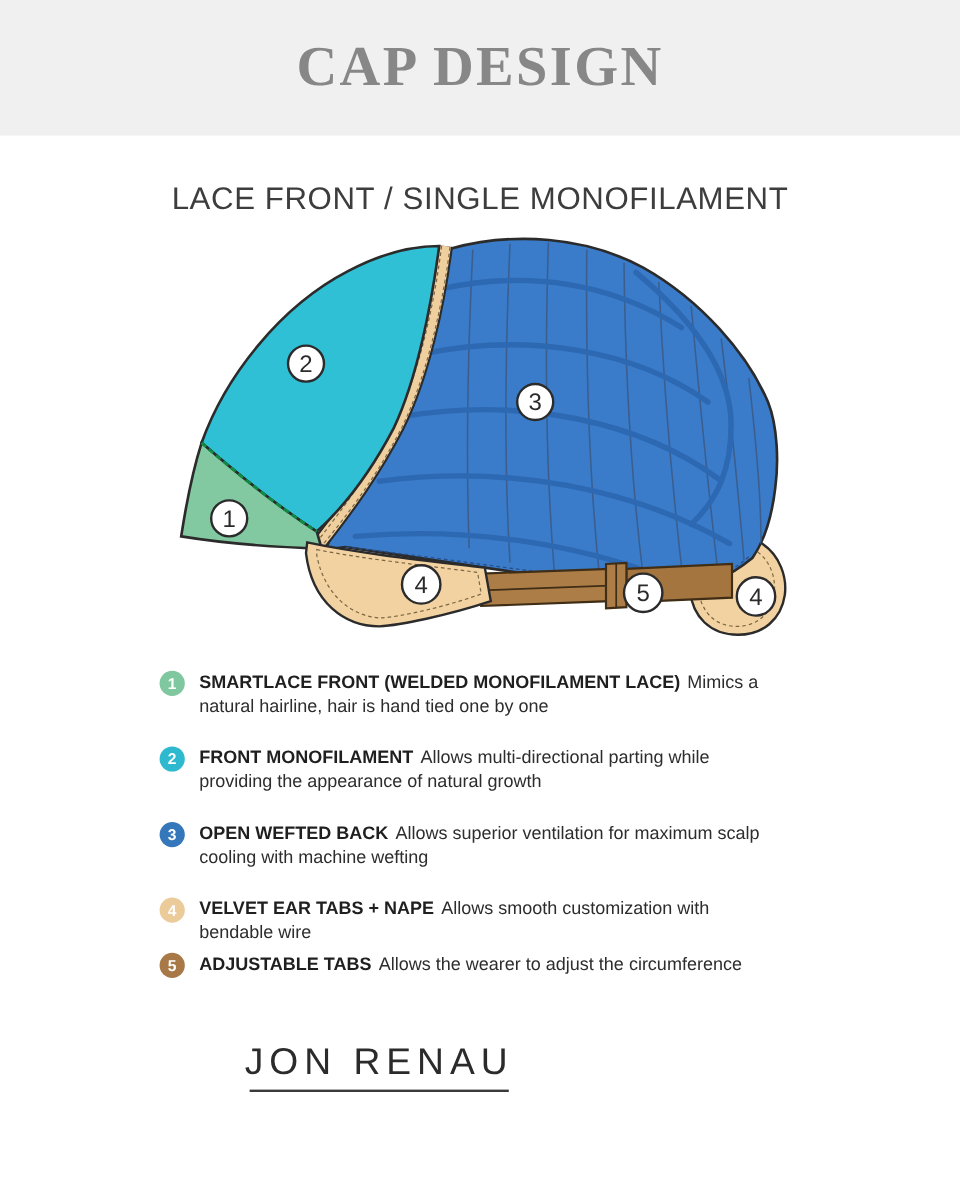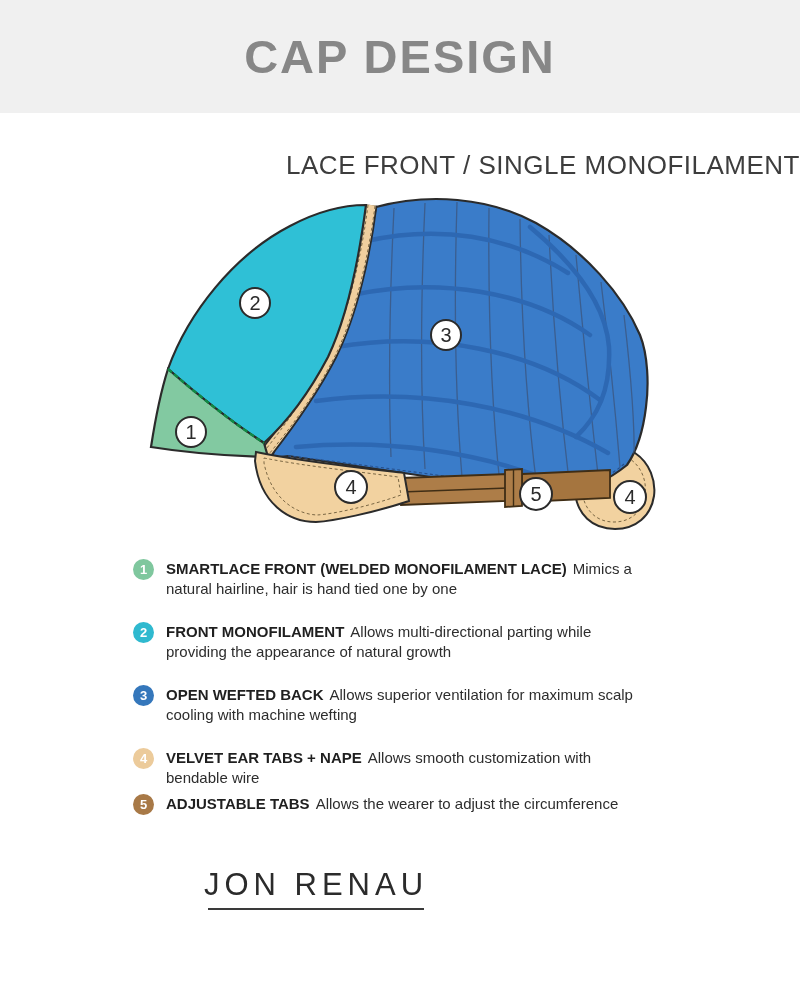--- a/index.html
+++ b/index.html
@@ -3,24 +3,24 @@
 <meta charset="utf-8">
 <style>
   html,body{margin:0;padding:0;background:#ffffff;}
   .page{
     position:relative;width:800px;height:1000px;background:#ffffff;overflow:hidden;
     font-family:"Liberation Sans", sans-serif;
   }
   .header{position:absolute;top:0;left:0;width:800px;height:113px;background:#f0f0f0;}
   .title{
     margin:0;text-align:center;line-height:113px;font-size:47px;font-weight:bold;
-    color:#878787;letter-spacing:2px;
+    color:#878787;letter-spacing:2px;font-family:Liberation Serif, serif;
   }
   .subtitle{
-    position:absolute;top:150px;left:0;width:800px;text-align:right;
+    position:absolute;top:150px;left:0;width:800px;text-align:center;
     font-size:26px;color:#3d3d3d;letter-spacing:0.5px;
   }
   .diagram{position:absolute;left:138px;top:195px;}
   .legend{position:absolute;left:133px;top:559px;width:522px;}
   .legend-item{display:flex;align-items:flex-start;margin-bottom:24px;}
   .legend-item:nth-last-child(2){margin-bottom:7px;}
   .badge{
     flex:0 0 21px;width:21px;height:21px;border-radius:50%;color:#ffffff;
     font-size:13px;font-weight:bold;text-align:center;line-height:21px;margin-right:12px;
   }

